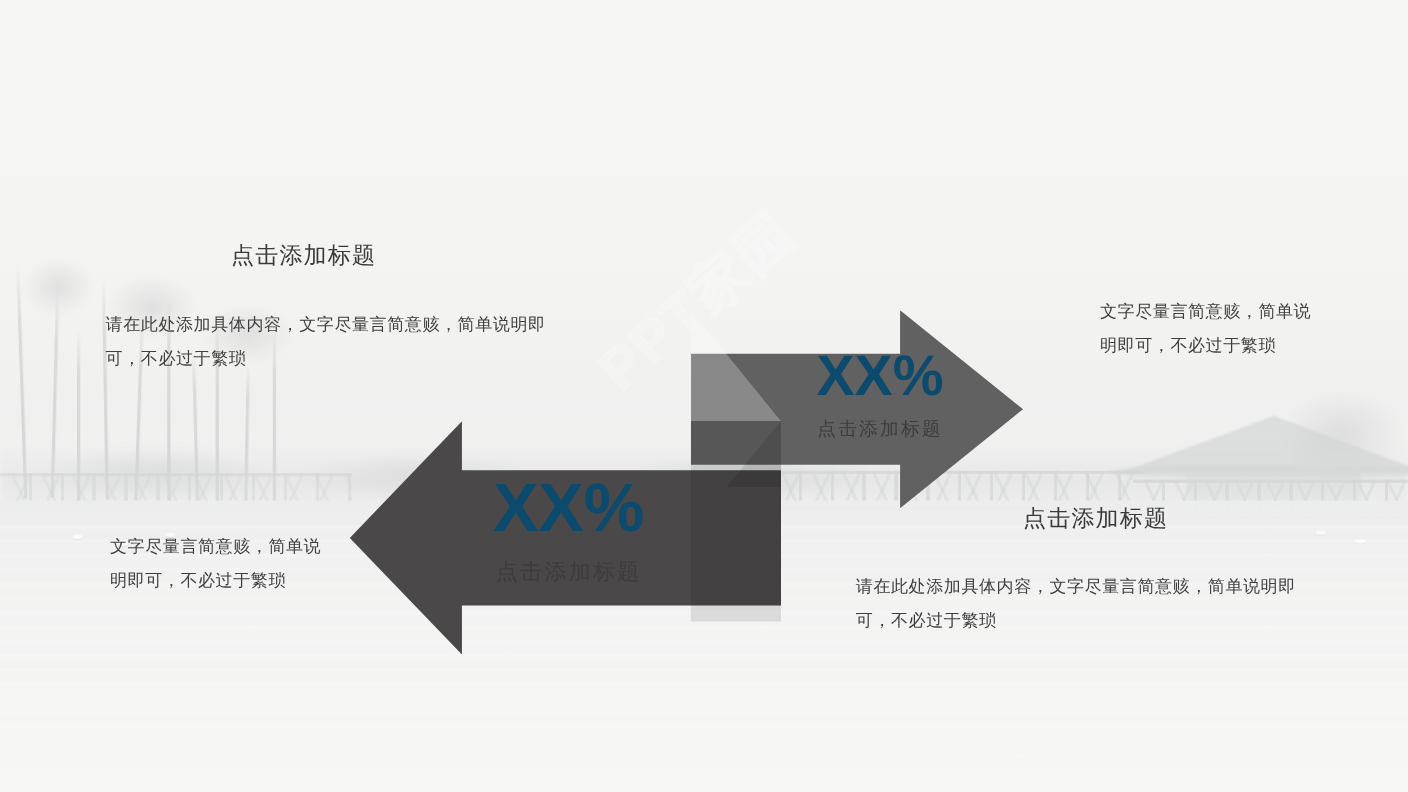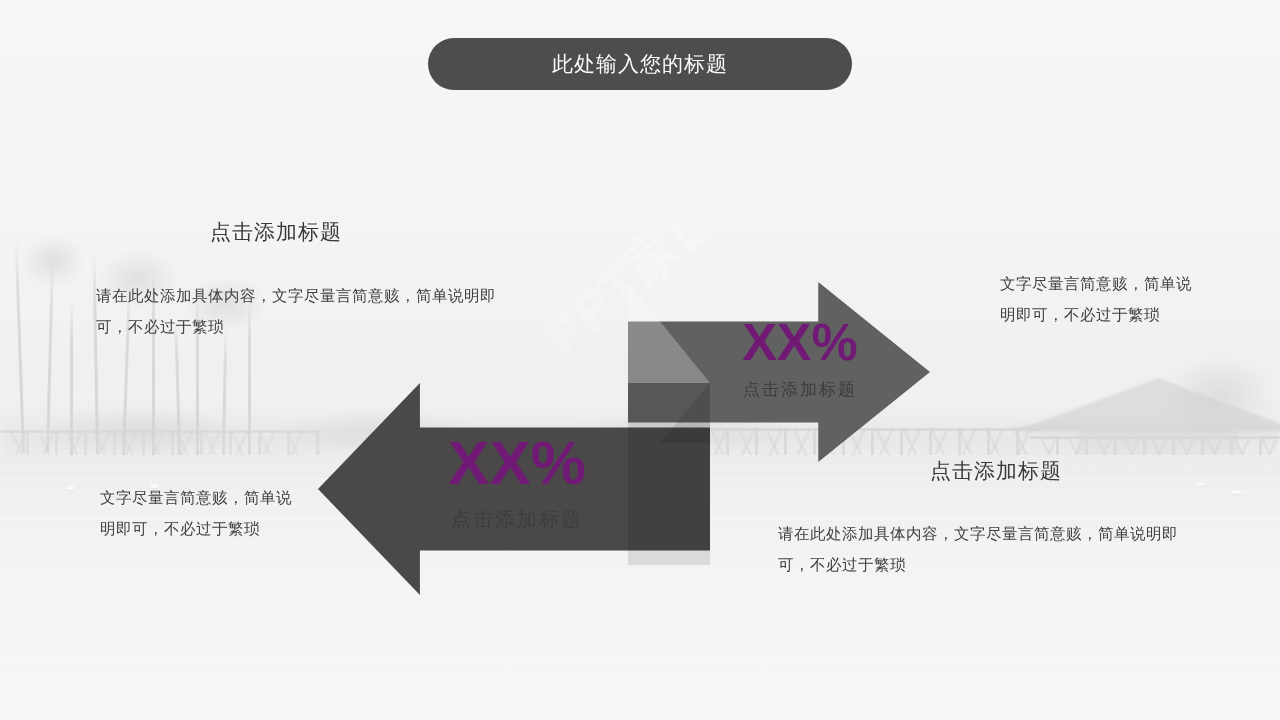--- a/index.html
+++ b/index.html
@@ -177,21 +177,21 @@
     pointer-events: none;
   }
 
   .arrow-label {
     position: absolute;
     text-align: center;
     pointer-events: none;
   }
   .arrow-label .pct {
     display: block;
-    color: #701a75;
+    color: #0c4a6e;
     font-weight: bold;
     line-height: 1;
   }
   .arrow-label .sub {
     display: block;
     color: #3e3c3c;
     letter-spacing: 2px;
   }
   #label-right { left: 700px; top: 316px; width: 200px; }
   #label-right .pct { font-size: 52px; }
@@ -284,23 +284,20 @@
     <div class="bird" style="left:66px;  top:486px;"></div>
     <div class="bird" style="left:108px; top:492px;"></div>
     <div class="bird" style="left:150px; top:484px;"></div>
     <div class="bird" style="left:196px; top:494px;"></div>
     <div class="bird" style="left:1196px;top:482px;"></div>
     <div class="bird" style="left:1232px;top:490px;"></div>
 
     <div class="bg-wash"></div>
   </div>
 
-  <div class="title-pill">
-    <span>此处输入您的标题</span>
-  </div>
 
   <div class="arrow-right"></div>
   <div class="fold-light"></div>
 
   <div class="arrow-left"></div>
   <div class="fold-dark"></div>
   <div class="fold-dark-tri"></div>
 
   <div class="watermark">PPT家园</div>
 

